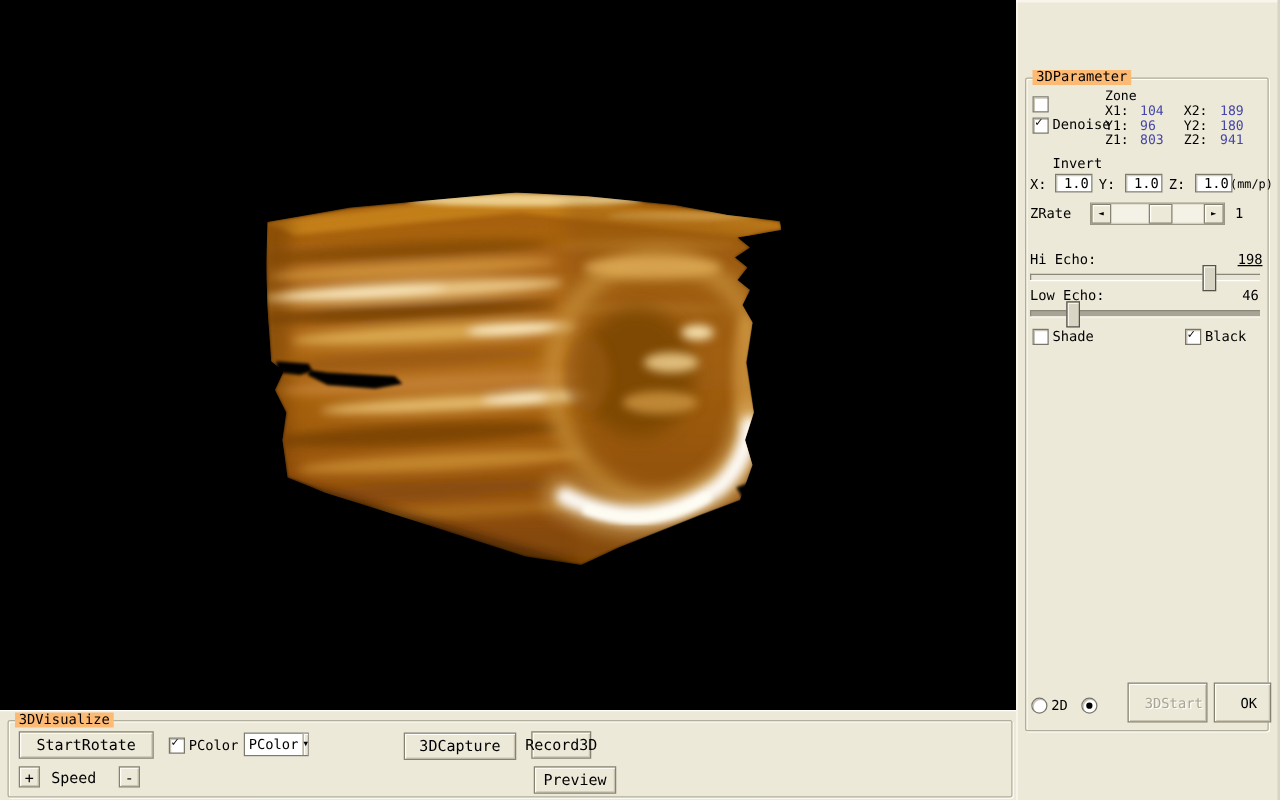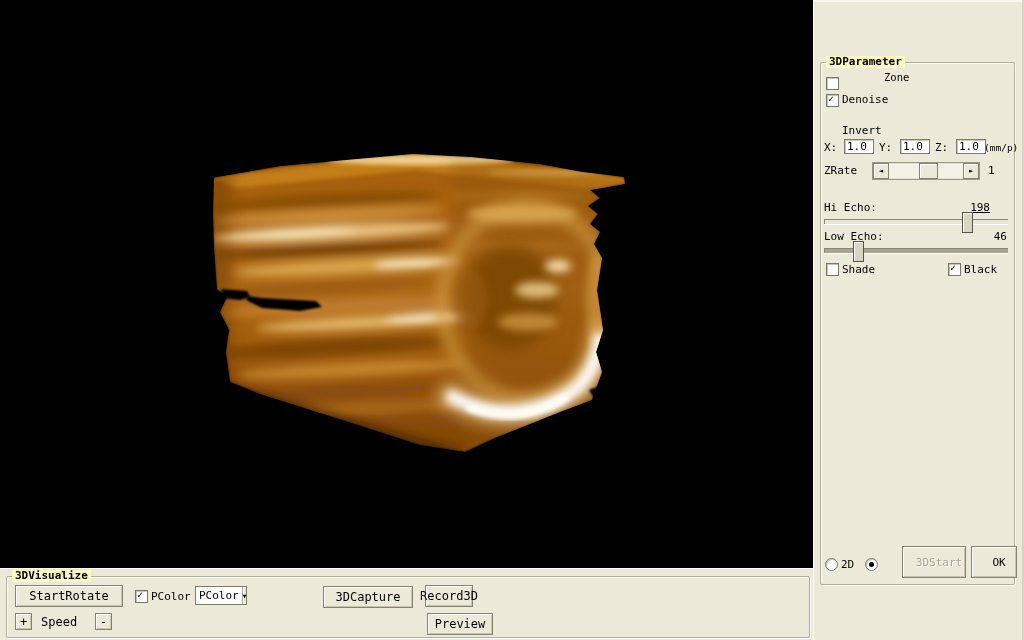--- a/index.html
+++ b/index.html
@@ -12,40 +12,40 @@
   }
   
   #viewport{position:absolute;left:0;top:0;width:813px;height:568px;background:#000;}
   #bottom-panel{position:absolute;left:0;top:568px;width:813px;height:72px;background:#ece9d8;
     box-shadow:inset 0 1px 0 #fffef8;}
   #right-panel{position:absolute;left:813px;top:0;width:211px;height:640px;background:#ece9d8;
     box-shadow:inset 1px 0 0 #fffef8, inset -2px 0 0 #d8d4c3, inset 0 2px 0 #f8f6ec;}
   
   .groupbox{position:absolute;border:1px solid #b2ae9c;border-radius:2px;
     box-shadow:inset 1px 1px 0 #fffef8, 1px 1px 0 #fffef8;}
-  .grouplabel{position:absolute;top:-7px;left:5px;background:#fef9c3;padding:0 3px;line-height:12px;font-weight:bold;}
+  .grouplabel{position:absolute;top:-7px;left:5px;background:#fdba74;padding:0 3px;line-height:12px;}
   
   .btn{position:absolute;background:#ece9d8;border:1px solid #858271;
     box-shadow:inset 1px 1px 0 #fffef8, inset -1px -1px 0 #c9c5b2;
     display:flex;align-items:center;justify-content:center;
     font-family:inherit;font-size:12px;color:#000;cursor:pointer;}
   .btn.small{font-size:11px;padding-left:16px;}
   .btn.disabled{color:#a9a596;text-shadow:1px 1px 0 #fffef8;}
   .cb{position:absolute;width:11px;height:11px;background:#fff;border:1px solid #78766a;
     box-shadow:inset 1px 1px 0 #c9c5b2;}
   .cb.on::after{content:"✓";position:absolute;left:1px;top:-2px;font-size:10px;font-weight:bold;color:#000;}
   .radio{position:absolute;width:11px;height:11px;background:#fff;border:1px solid #78766a;border-radius:50%;
     box-shadow:inset 1px 1px 0 #c9c5b2;}
   .radio.on::after{content:"";position:absolute;left:3px;top:3px;width:5px;height:5px;border-radius:50%;background:#000;}
   .lbl{position:absolute;white-space:nowrap;line-height:12px;}
   .blue{color:#4646a8;}
   .field{position:absolute;background:#fff;border:1px solid #7e7b6d;
     box-shadow:inset 1px 1px 0 #cfccba;
     font-family:inherit;font-size:11px;padding:0 2px;color:#000;}
-  input.field{outline:none;}
+  input.field{outline:none;text-align:right;}
   
   .slider-track{position:absolute;height:4px;background:#e8e5d6;
     border-top:1px solid #8a877a;border-left:1px solid #8a877a;
     box-shadow:0 1px 0 #fffef8;}
   .slider-track.dark{background:#a8a493;}
   .slider-thumb{position:absolute;top:-8px;width:9px;height:19px;background:#d9d5c4;
     border:1px solid #55534a;box-shadow:inset 1px 1px 0 #fffef8;cursor:pointer;}
   
   .scrollbar{position:absolute;height:16px;background:#f4f2e6;border:1px solid #9a9786;
     box-shadow:inset 0 0 0 1px #e3e0d0;}
@@ -170,39 +170,53 @@
 <div id="right-panel">
   <div class="groupbox" style="left:7px;top:62px;width:193px;height:521px;">
     <span class="grouplabel">3DParameter</span>
 
     <span class="cb" style="left:5px;top:14px;"></span>
     <span class="lbl" style="left:21px;top:14px;margin-top:48px;">Invert</span>
     <span class="cb on" style="left:5px;top:31px;"></span>
     <span class="lbl" style="left:21px;top:31px;">Denoise</span>
 
     <span class="lbl" style="left:63px;top:8px;font-size:10.5px;">Zone</span>
+    <div class="zone-grid" style="left:63px;top:21px;">
+      <span>X1:</span>
+      <span class="blue">104</span>
+      <span>X2:</span>
+      <span class="blue">189</span>
+      <span>Y1:</span>
+      <span class="blue">96</span>
+      <span>Y2:</span>
+      <span class="blue">180</span>
+      <span>Z1:</span>
+      <span class="blue">803</span>
+      <span>Z2:</span>
+      <span class="blue">941</span>
+    </div>
 
     <span class="lbl" style="left:3px;top:79px;">X:</span>
     <input class="field" style="left: 23px; top: 76px; width: 24px; height: 13px;" value="1.0">
     <span class="lbl" style="left:58px;top:79px;">Y:</span>
     <input class="field" style="left: 79px; top: 76px; width: 24px; height: 13px;" value="1.0">
     <span class="lbl" style="left:114px;top:79px;">Z:</span>
     <input class="field" style="left: 135px; top: 76px; width: 24px; height: 13px;" value="1.0">
     <span class="lbl" style="left:163px;top:79px;font-size:9.5px;">(mm/p)</span>
 
     <span class="lbl" style="left:3px;top:102px;">ZRate</span>
     <div class="scrollbar" style="left:51px;top:99px;width:106px;">
       <span class="sb-btn" style="left:0;">◄</span>
       <span class="sb-thumb" style="left:46px;"></span>
       <span class="sb-btn" style="right:0;">►</span>
     </div>
     <span class="lbl" style="left:167px;top:102px;">1</span>
 
     <span class="lbl" style="left:3px;top:139px;">Hi Echo:</span>
-    <span class="lbl" style="right:24px;top:139px;text-decoration:underline;">198</span>
+    <span class="lbl" style="right:4px;top:139px;text-decoration:underline;">198</span>
     <div class="slider-track" style="left:3px;top:156px;width:183px;">
       <span class="slider-thumb" style="left: calc(77.6471% - 5px);"></span>
     </div>
 
     <span class="lbl" style="left:3px;top:168px;">Low Echo:</span>
     <span class="lbl" style="right:7px;top:168px;">46</span>
     <div class="slider-track dark" style="left:3px;top:185px;width:183px;">
       <span class="slider-thumb" style="left: calc(18.0392% - 5px);"></span>
     </div>
 

